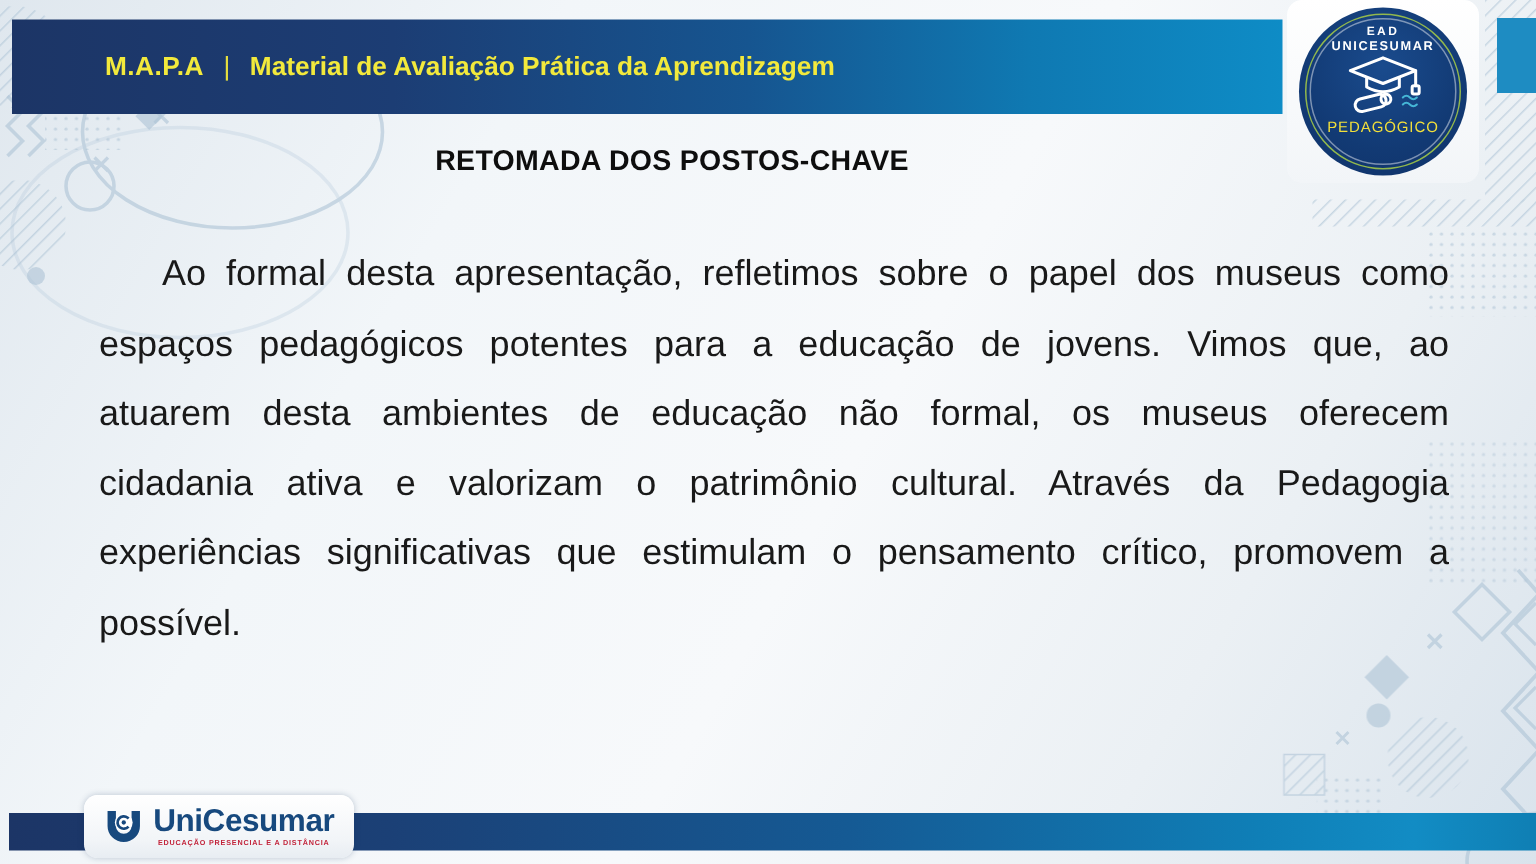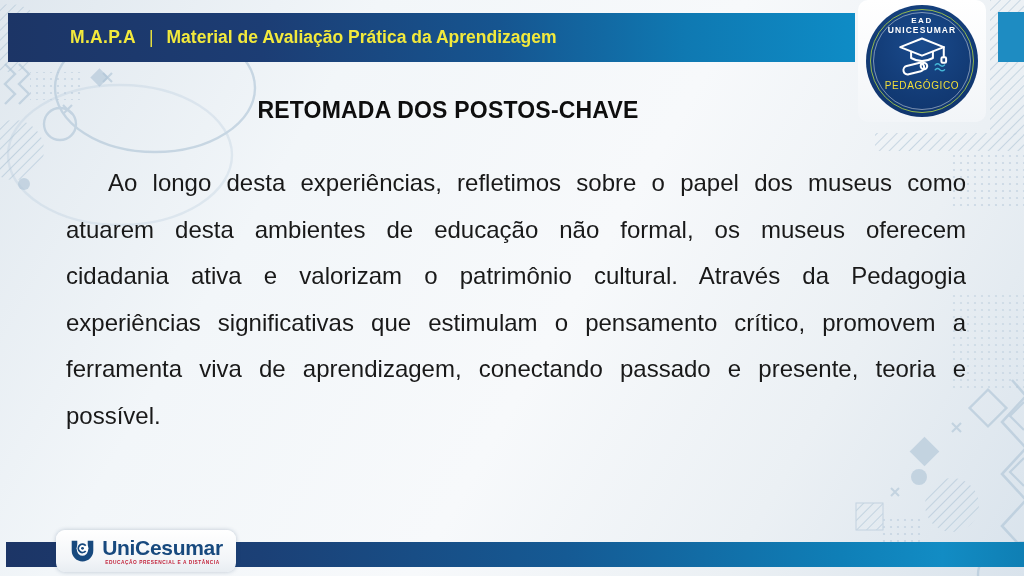--- a/index.html
+++ b/index.html
@@ -4,21 +4,21 @@
 <style>
   html,body{margin:0;padding:0;}
   .slide{
     position:relative;width:1024px;height:576px;overflow:hidden;
     font-family:"Liberation Sans","DejaVu Sans",sans-serif;
     background:linear-gradient(120deg,#dfe7ee 0%,#f2f6f9 28%,#f7f9fb 55%,#ebf0f4 78%,#d9e3ec 100%);
   }
   .decor{position:absolute;left:0;top:0;z-index:1;}
   
   .band{
-    position:absolute;left:8px;top:13px;width:847px;height:49px;z-index:2;
+    position:absolute;left:8px;top:13px;width:847px;height:63px;z-index:2;
     background:linear-gradient(90deg,#1c3566 0%,#1c3d74 30%,#165590 58%,#0f79b2 80%,#0e8cc6 100%);
     display:flex;align-items:center;padding-left:62px;box-sizing:border-box;
     color:#f2e93c;font-size:17.5px;white-space:nowrap;
   }
   .band .brand{font-weight:bold;letter-spacing:.3px;}
   .band .divider{margin:0 13px;font-weight:400;opacity:.95;}
   .band .subtitle{font-weight:700;}
   
   .right-block{position:absolute;left:998px;top:12px;width:26px;height:50px;background:#1e8cc2;z-index:2;}
   
@@ -35,21 +35,21 @@
   }
   .badge-ring1{position:absolute;inset:4px;border:1.5px solid rgba(160,197,72,.9);border-radius:50%;pointer-events:none;}
   .badge-ring2{position:absolute;inset:7px;border:1px solid rgba(255,255,255,.45);border-radius:50%;pointer-events:none;}
   .badge .b1{font-size:8px;font-weight:bold;letter-spacing:1.6px;line-height:9px;}
   .badge .b2{font-size:8.5px;font-weight:bold;letter-spacing:1.1px;line-height:11px;}
   .badge .b3{font-size:10px;font-weight:normal;letter-spacing:.6px;color:#f2df3a;margin-top:1px;}
   .badge svg.cap{margin-top:1px;}
   
   .title{
     position:absolute;left:0;top:97px;width:896px;margin:0;z-index:2;
-    text-align:center;font-size:23px;font-weight:bold;color:#0e0e0e;letter-spacing:.2px;
+    text-align:center;font-size:19px;font-weight:bold;color:#0e0e0e;letter-spacing:.2px;
   }
   
   .para{position:absolute;left:66px;top:160px;width:900px;z-index:2;color:#191919;font-size:24px;}
   .pline{
     height:46.5px;line-height:46.5px;text-align:justify;text-align-last:justify;
     overflow:hidden;white-space:normal;
   }
   .pline.indent{text-indent:42px;}
   .pline.last{text-align-last:left;}
   
@@ -145,25 +145,25 @@
         </g>
         <path d="M49,36 q3,-3 6,0 t6,0 M49,42 q3,-3 6,0 t6,0" fill="none" stroke="#45b6d6" stroke-width="1.8" stroke-linecap="round"></path>
       </svg>
       <div class="b3">PEDAGÓGICO</div>
     </div>
   </div>
 
   <h1 class="title">RETOMADA DOS POSTOS-CHAVE</h1>
 
   <div class="para">
-    <div class="pline indent">Ao longo desta experiências, refletimos sobre o papel dos museus como</div>
+    <div class="pline indent">Ao formal desta apresentação, refletimos sobre o papel dos museus como</div>
+    <div class="pline">espaços pedagógicos potentes para a educação de jovens. Vimos que, ao</div>
     <div class="pline">atuarem desta ambientes de educação não formal, os museus oferecem</div>
     <div class="pline">cidadania ativa e valorizam o patrimônio cultural. Através da Pedagogia</div>
     <div class="pline">experiências significativas que estimulam o pensamento crítico, promovem a</div>
-    <div class="pline">ferramenta viva de aprendizagem, conectando passado e presente, teoria e</div>
     <div class="pline last">possível.</div>
   </div>
 
   <div class="footbar"></div>
   <div class="foottab">
     <svg width="27" height="27" viewBox="0 0 30 30">
       <path d="M3,3 h6.2 v11 a5.8,5.8 0 0 0 11.6,0 V3 H27 v11 a12,12 0 0 1 -24,0 z" fill="#17497e"></path>
       <circle cx="15" cy="11.5" r="6.6" fill="#ffffff"></circle>
       <circle cx="15" cy="11.5" r="4.6" fill="none" stroke="#17497e" stroke-width="2" stroke-dasharray="22 7" transform="rotate(40 15 11.5)"></circle>
       <circle cx="15" cy="11.5" r="1.6" fill="#17497e"></circle>

